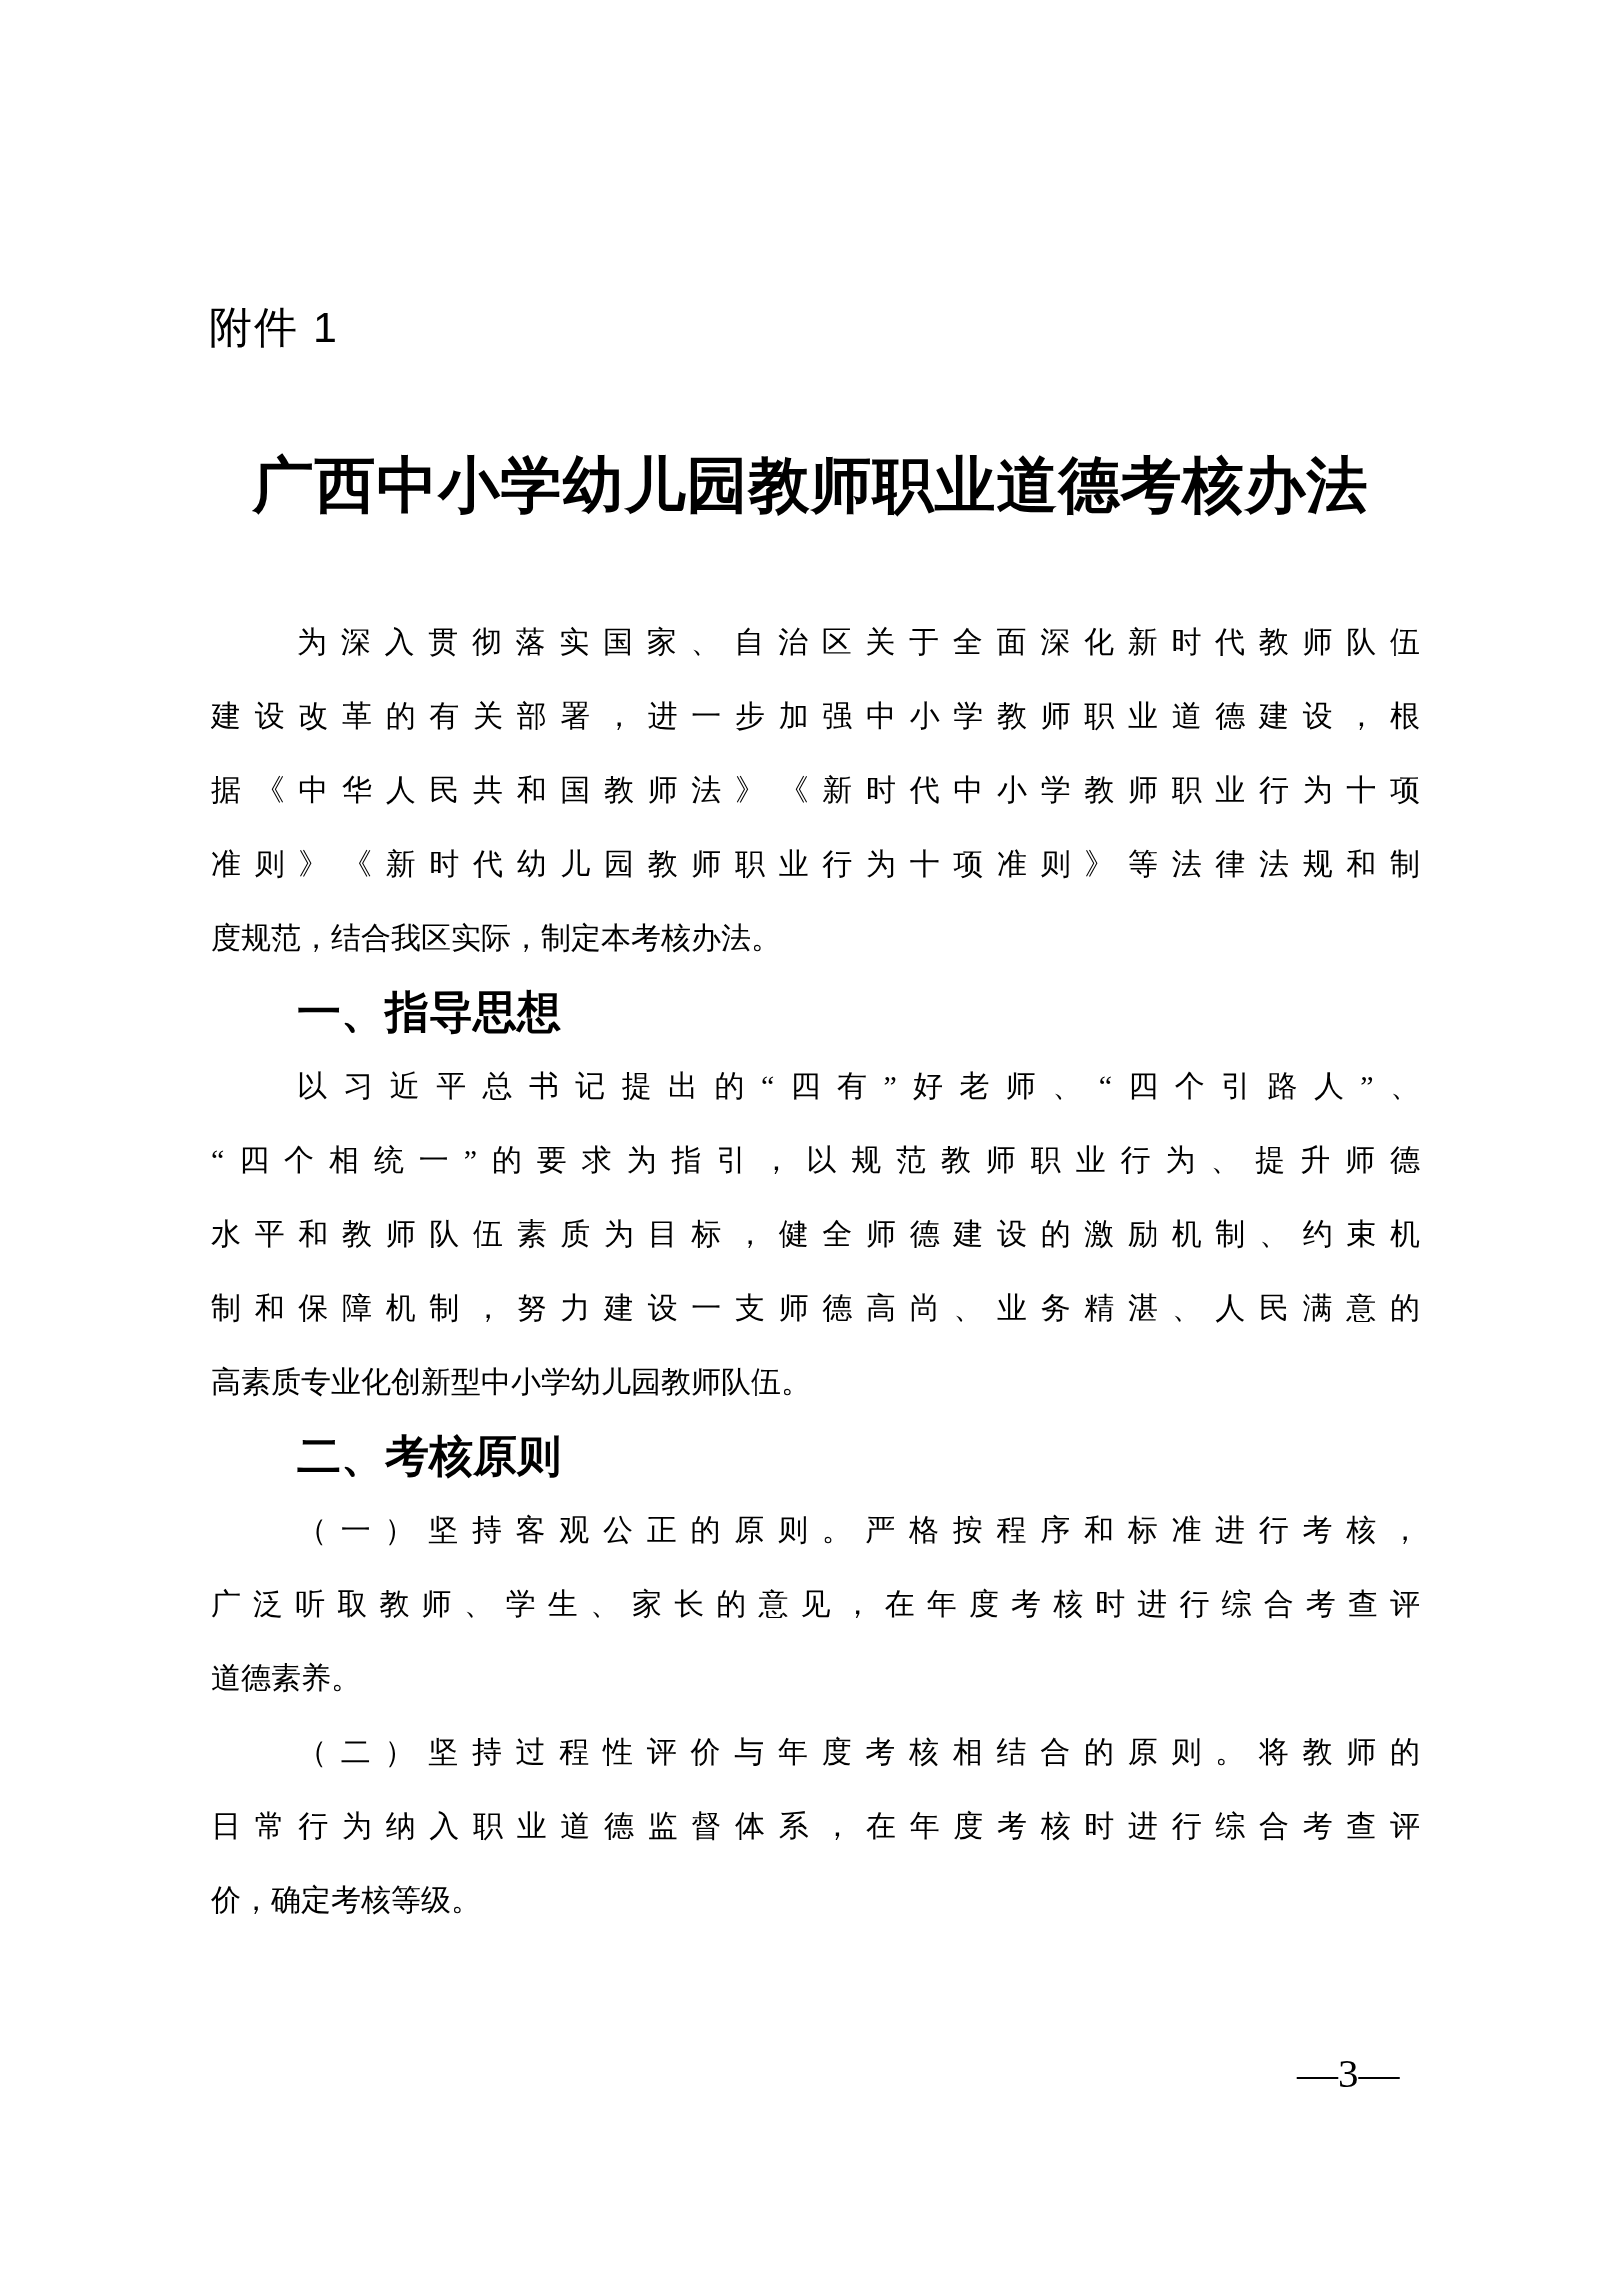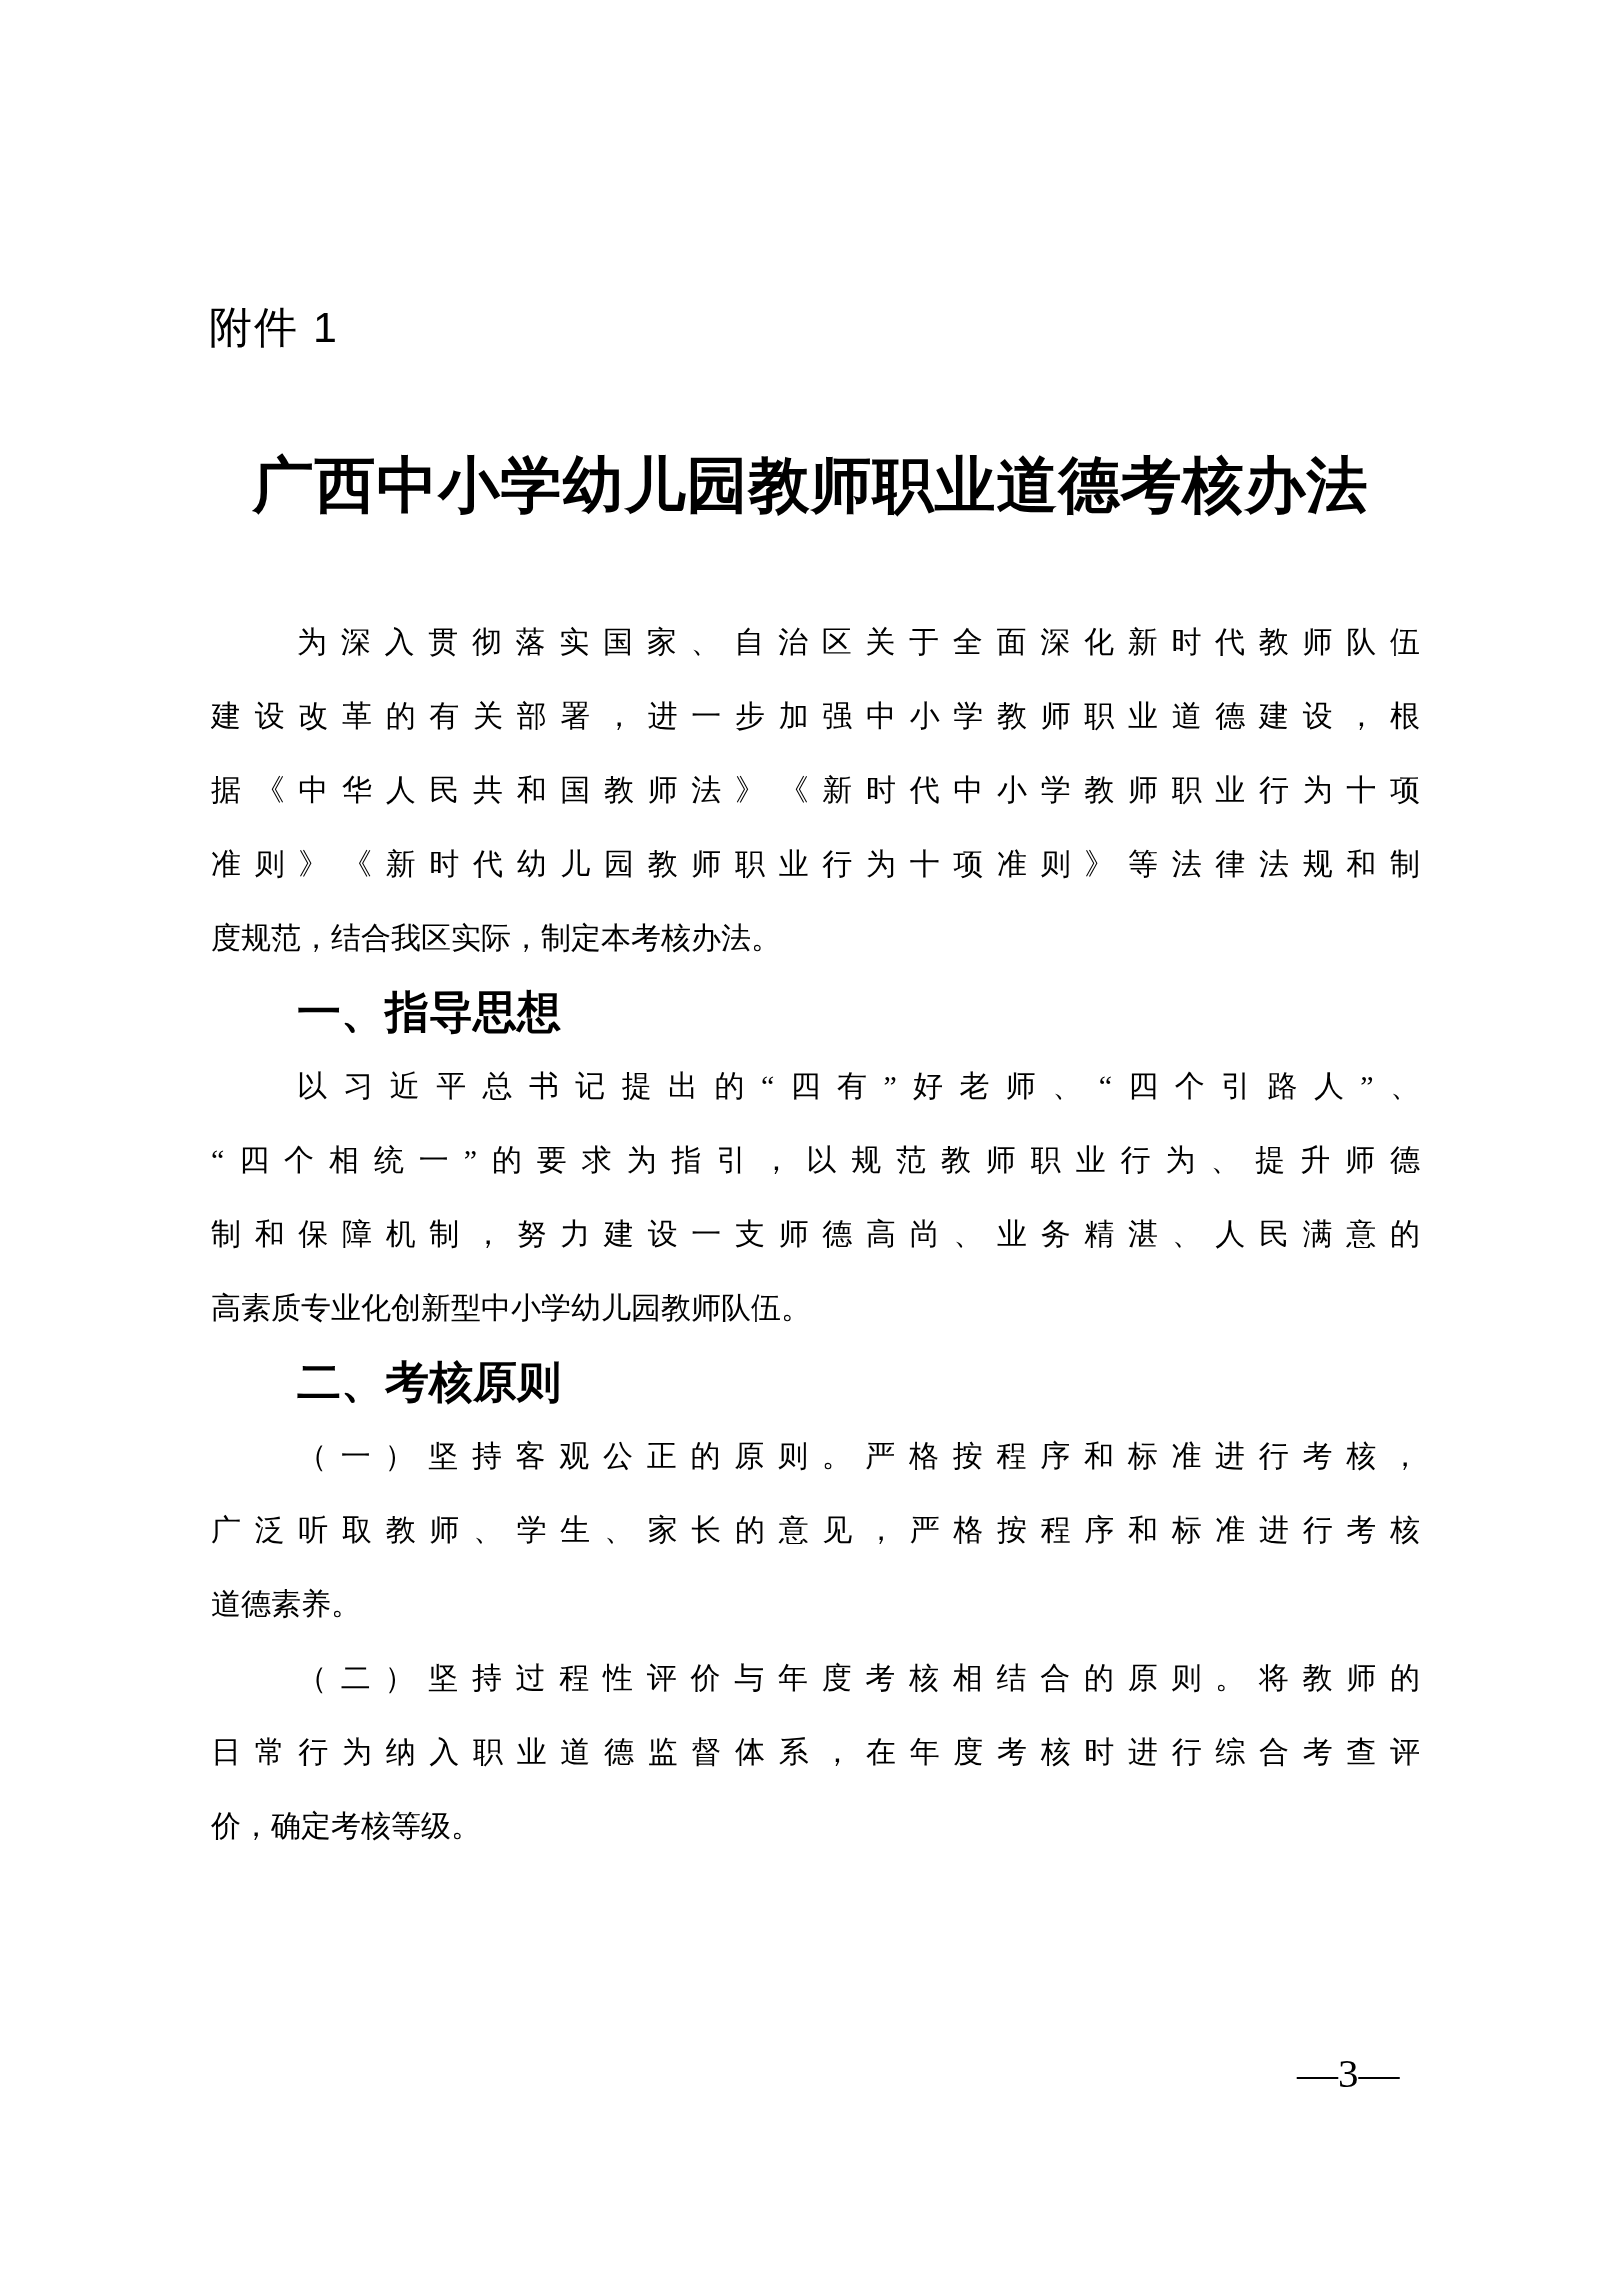--- a/index.html
+++ b/index.html
@@ -97,25 +97,26 @@
 
   <div class="doc-body" id="doc-body">
       <div class="line paragraph indent fill">为深入贯彻落实国家、自治区关于全面深化新时代教师队伍</div>
       <div class="line paragraph fill">建设改革的有关部署，进一步加强中小学教师职业道德建设，根</div>
       <div class="line paragraph fill">据《中华人民共和国教师法》《新时代中小学教师职业行为十项</div>
       <div class="line paragraph fill">准则》《新时代幼儿园教师职业行为十项准则》等法律法规和制</div>
       <div class="line paragraph">度规范，结合我区实际，制定本考核办法。</div>
       <div class="line heading indent">一、指导思想</div>
       <div class="line paragraph indent fill">以习近平总书记提出的“四有”好老师、“四个引路人”、</div>
       <div class="line paragraph fill">“四个相统一”的要求为指引，以规范教师职业行为、提升师德</div>
+      <div class="line paragraph fill">水平和教师队伍素质为目标，健全师德建设的激励机制、约束机</div>
       <div class="line paragraph fill">制和保障机制，努力建设一支师德高尚、业务精湛、人民满意的</div>
       <div class="line paragraph">高素质专业化创新型中小学幼儿园教师队伍。</div>
       <div class="line heading indent">二、考核原则</div>
       <div class="line paragraph indent fill">（一）坚持客观公正的原则。严格按程序和标准进行考核，</div>
-      <div class="line paragraph fill">广泛听取教师、学生、家长的意见，严格按程序和标准进行考核</div>
+      <div class="line paragraph fill">广泛听取教师、学生、家长的意见，在年度考核时进行综合考查评</div>
       <div class="line paragraph">道德素养。</div>
       <div class="line paragraph indent fill">（二）坚持过程性评价与年度考核相结合的原则。将教师的</div>
       <div class="line paragraph fill">日常行为纳入职业道德监督体系，在年度考核时进行综合考查评</div>
       <div class="line paragraph">价，确定考核等级。</div>
     </div>
 
   <div class="page-number">—3—</div>
 
 </div>
 

